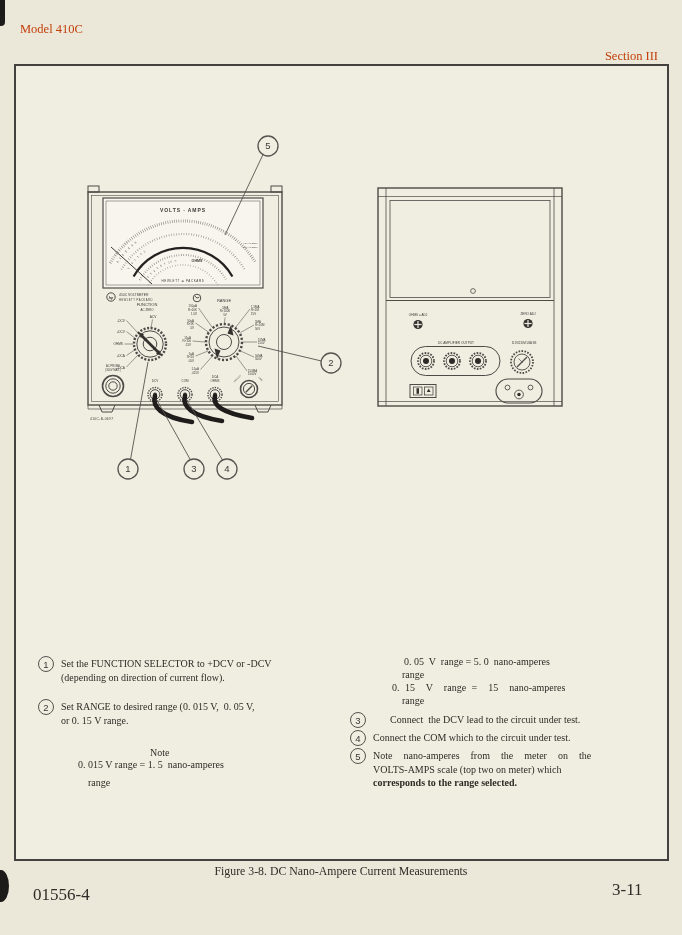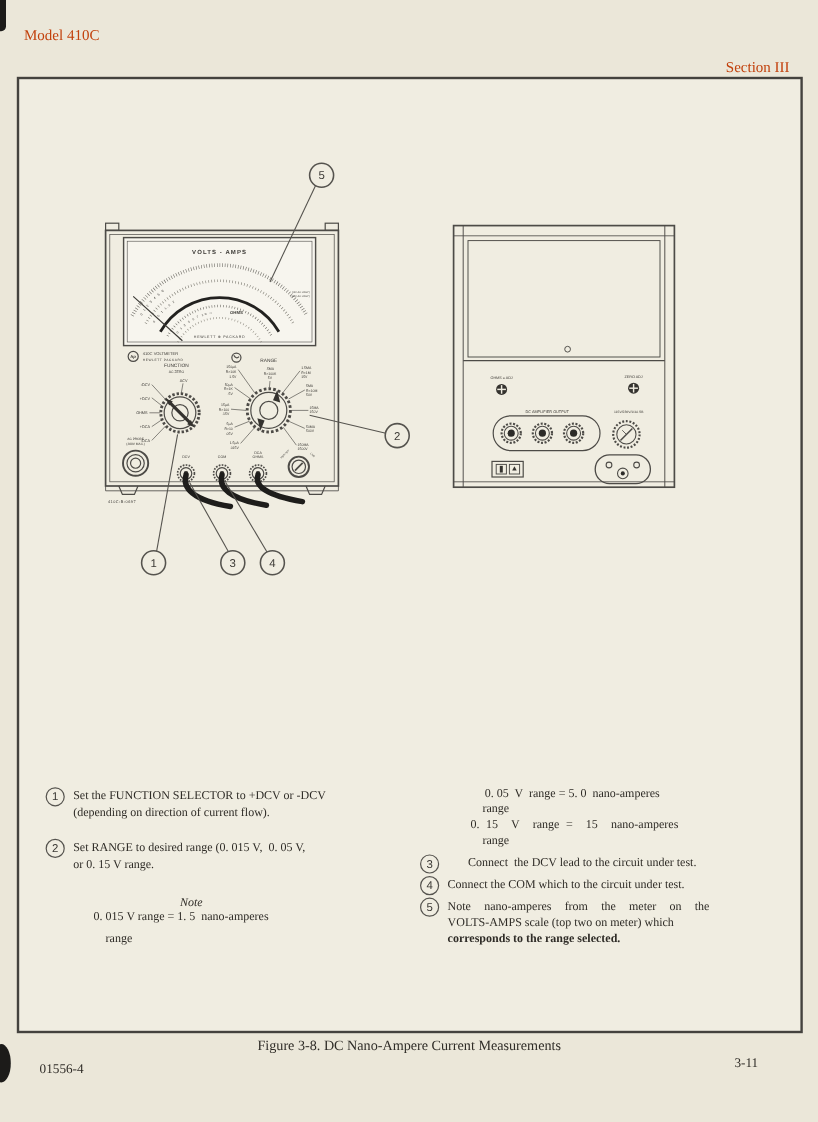--- a/index.html
+++ b/index.html
@@ -4,21 +4,21 @@
 <style>
   html,body{margin:0;padding:0;}
   body{
     width:682px;height:935px;position:relative;overflow:hidden;
     background:#ebe7d9;
     font-family:"Liberation Serif","DejaVu Serif",serif;
     color:#2e2b26;
   }
   .abs{position:absolute;white-space:pre;}
   .doc{font-size:10px;color:#2f2c27;}
-  .docsm{font-size:11px;color:#2f2c27;}
+  .docsm{font-size:17px;color:#2f2c27;}
   .wide{word-spacing:3px;}
   .hdr{font-size:12.5px;color:#c2410c;}
   .figbox{
     position:absolute;left:14px;top:64px;width:651px;height:793px;
     border:2px solid #44423e;background:#f0ede1;
   }
   .cnum{
     position:absolute;width:16px;height:16px;border:1.3px solid #55534e;
     border-radius:50%;text-align:center;line-height:16px;
     font-size:9.5px;font-family:"Liberation Sans","DejaVu Sans",sans-serif;
@@ -324,21 +324,21 @@
 </svg>
 
 <span class="cnum" style="left:38px;top:656px;">1</span>
 <span class="abs doc" style="left:61px;top:658px;">Set the FUNCTION SELECTOR to +DCV or -DCV</span>
 <span class="abs doc" style="left:61px;top:671.5px;">(depending on direction of current flow).</span>
 
 <span class="cnum" style="left:38px;top:699px;">2</span>
 <span class="abs doc" style="left:61px;top:701px;">Set RANGE to desired range (0. 015 V,  0. 05 V,</span>
 <span class="abs doc" style="left:61px;top:714.5px;">or 0. 15 V range.</span>
 
-<span class="abs doc" style="left:150px;top:747px;font-style:italic;">Note</span>
+<span class="abs doc" style="left:150px;top:747px;">Note</span>
 <span class="abs doc" style="left:78px;top:759px;">0. 015 V range = 1. 5  nano-amperes</span>
 <span class="abs doc" style="left:88px;top:777px;">range</span>
 
 <span class="abs doc" style="left:392px;top:656px;margin-left:12px;">0. 05  V  range = 5. 0  nano-amperes</span>
 <span class="abs doc" style="left:402px;top:669px;">range</span>
 <span class="abs doc wide" style="left:392px;top:682px;">0. 15  V  range =  15  nano-amperes</span>
 <span class="abs doc" style="left:402px;top:695px;">range</span>
 
 <span class="cnum" style="left:350px;top:712px;">3</span>
 <span class="abs doc" style="left:390px;top:714px;">Connect  the DCV lead to the circuit under test.</span>

